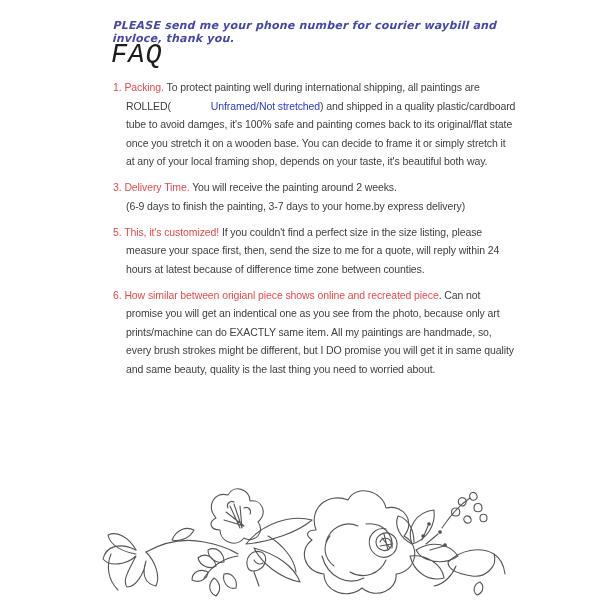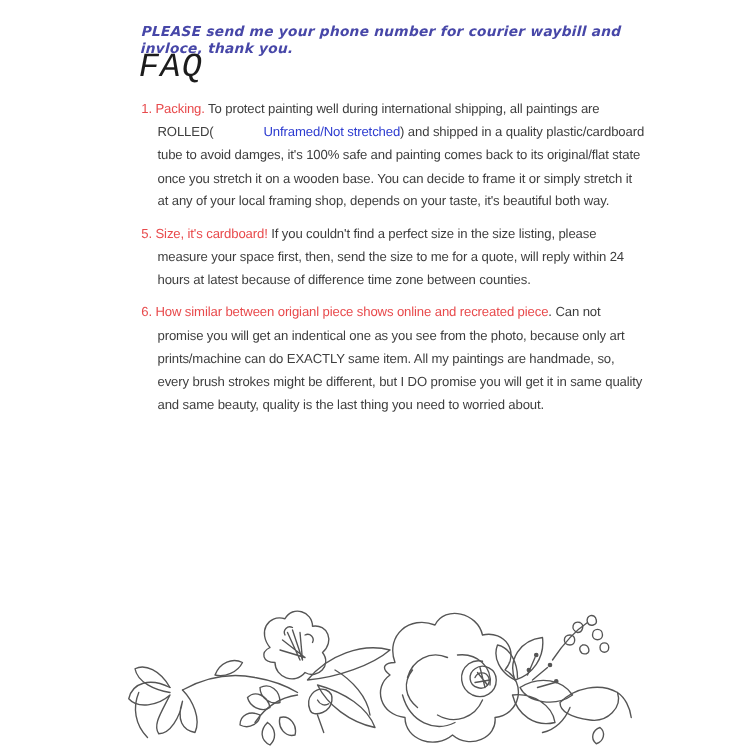--- a/index.html
+++ b/index.html
@@ -34,21 +34,22 @@
 <body>
 
 <div class="page">
 
   <div class="top-note">PLEASE send me your phone number for courier waybill and invloce, thank you.</div>
 
   <h1 class="faq-title">FAQ</h1>
 
   <div class="faq-list" id="faq-list">
       <div class="faq-item"><span class="seg-red">1. </span><span class="seg-red">Packing. </span><span class="seg-body">To protect painting well during international shipping, all paintings are ROLLED(</span><span class="seg-blue">Unframed/Not stretched</span><span class="seg-body">) and shipped in a quality plastic/cardboard tube to avoid damges, it's 100% safe and painting comes back to its original/flat state once you stretch it on a wooden base. You can decide to frame it or simply stretch it at any of your local framing shop, depends on your taste, it's beautiful both way.</span></div>
-      <div class="faq-item"><span class="seg-red">5. </span><span class="seg-red">Size, it's cardboard! </span><span class="seg-body">If you couldn't find a perfect size in the size listing, please measure your space first, then, send the size to me for a quote, will reply within 24 hours at latest because of difference time zone between counties.</span></div>
+      <div class="faq-item"><span class="seg-red">3. </span><span class="seg-red">Delivery Time. </span><span class="seg-body">You will receive the painting around 2 weeks.</span><br><span class="seg-body">(6-9 days to finish the painting, 3-7 days to your home.by express delivery)</span></div>
+      <div class="faq-item"><span class="seg-red">5. </span><span class="seg-red">This, it's customized! </span><span class="seg-body">If you couldn't find a perfect size in the size listing, please measure your space first, then, send the size to me for a quote, will reply within 24 hours at latest because of difference time zone between counties.</span></div>
       <div class="faq-item"><span class="seg-red">6. </span><span class="seg-red">How similar between origianl piece shows online and recreated piece</span><span class="seg-body">. Can not promise you will get an indentical one as you see from the photo, because only art prints/machine can do EXACTLY same item. All my paintings are handmade, so, every brush strokes might be different, but I DO promise you will get it in same quality and same beauty, quality is the last thing you need to worried about.</span></div>
     </div>
 
   <svg class="floral" width="412" height="112" viewBox="0 0 412 112" xmlns="http://www.w3.org/2000/svg">
     <g fill="none" stroke="#555555" stroke-width="1.1" stroke-linecap="round" stroke-linejoin="round">
 
       <path d="M40,64 C24,56 10,60 7,73 C14,81 30,79 40,70 C33,84 26,94 31,101 C40,101 48,88 50,75 C45,90 50,98 60,100 C65,89 58,74 50,66"></path>
       <path d="M40,64 C32,50 20,45 12,49 C14,60 28,66 40,68"></path>
       <path d="M15,68 C10,80 12,94 22,104"></path>
 

